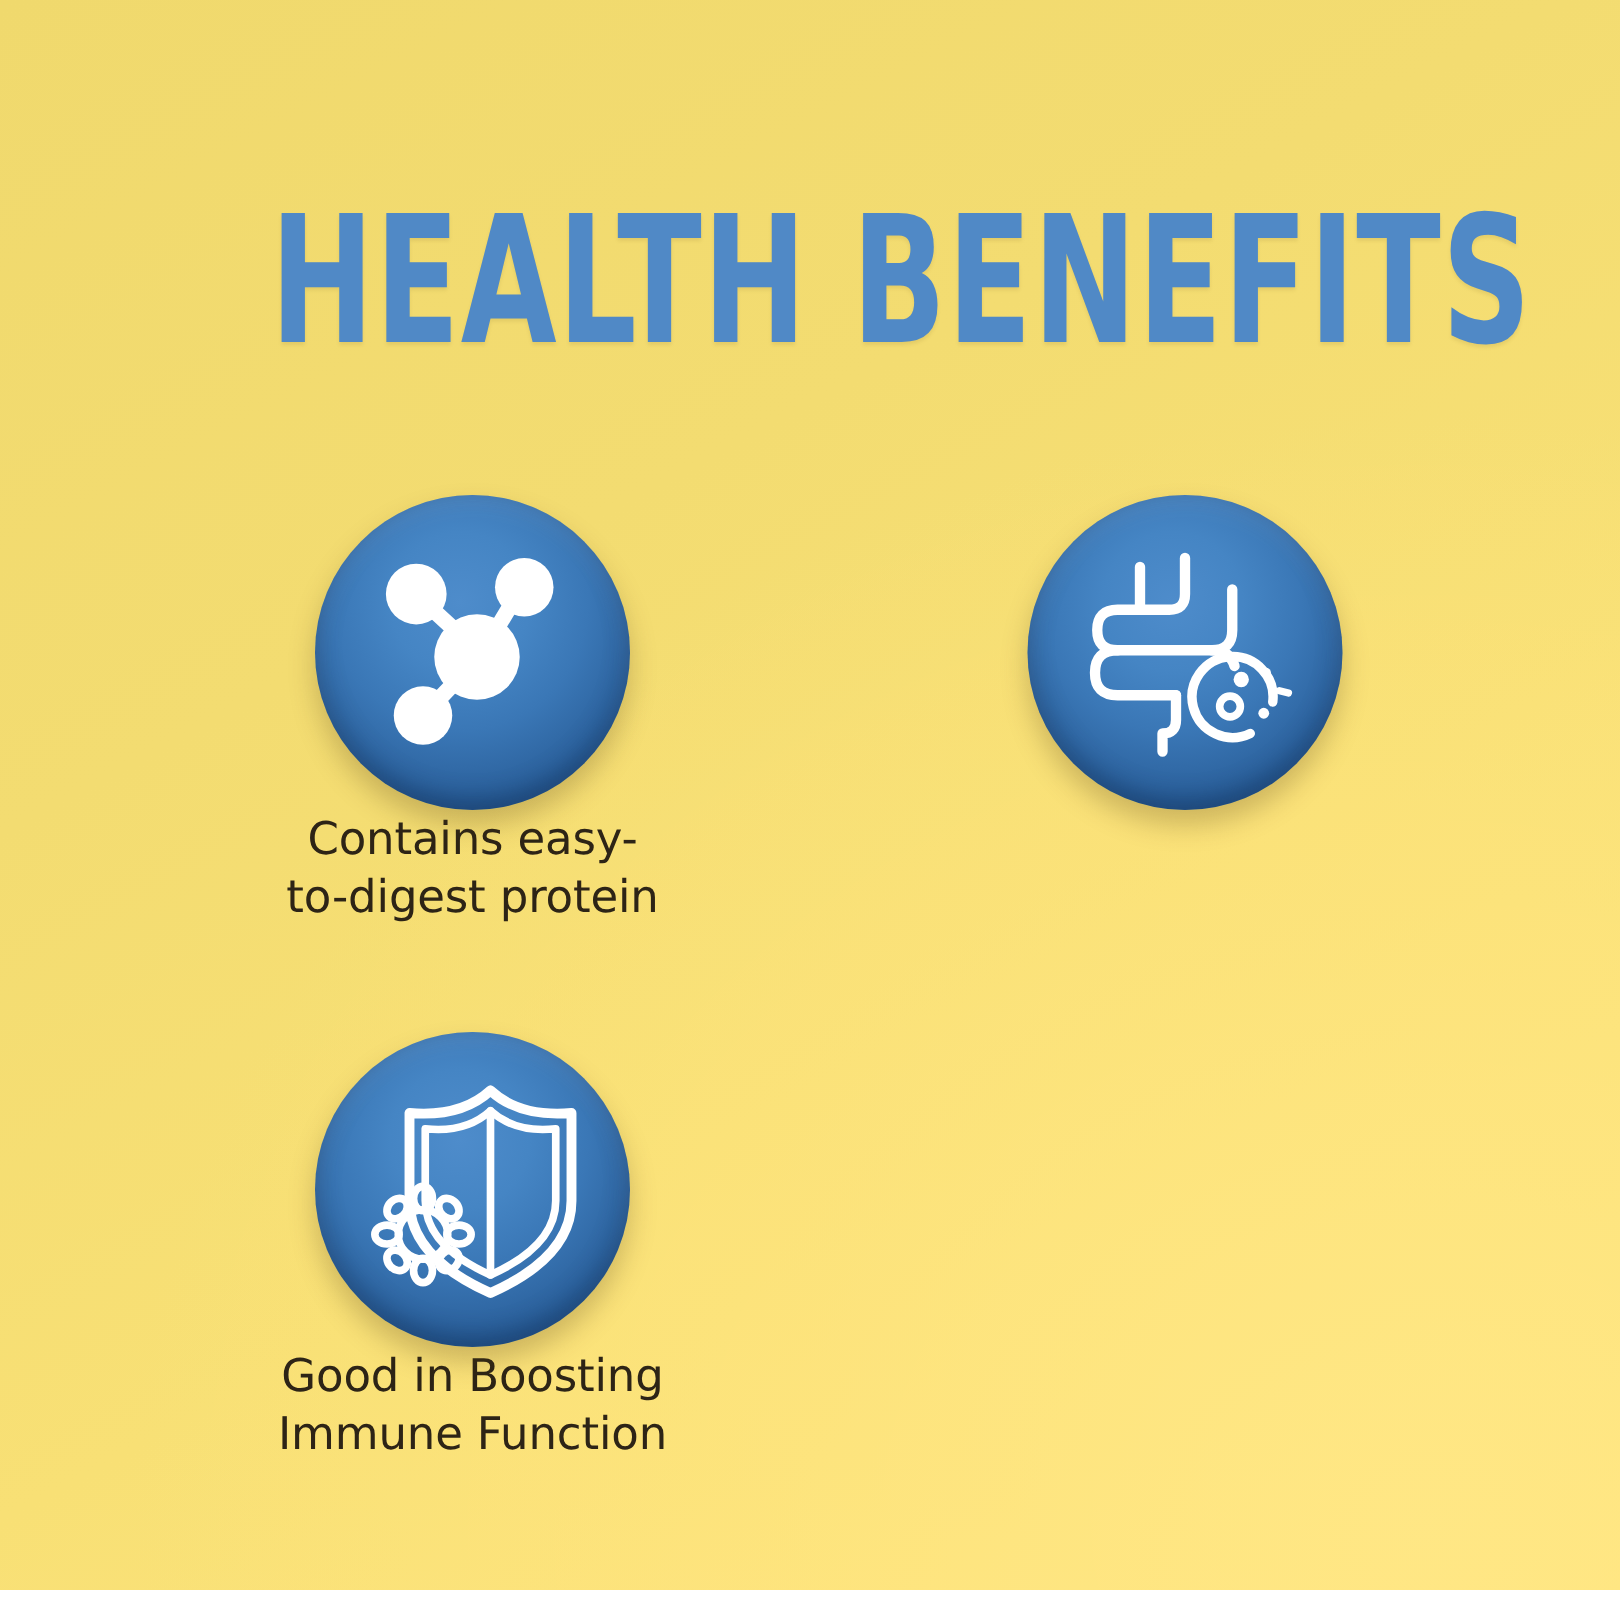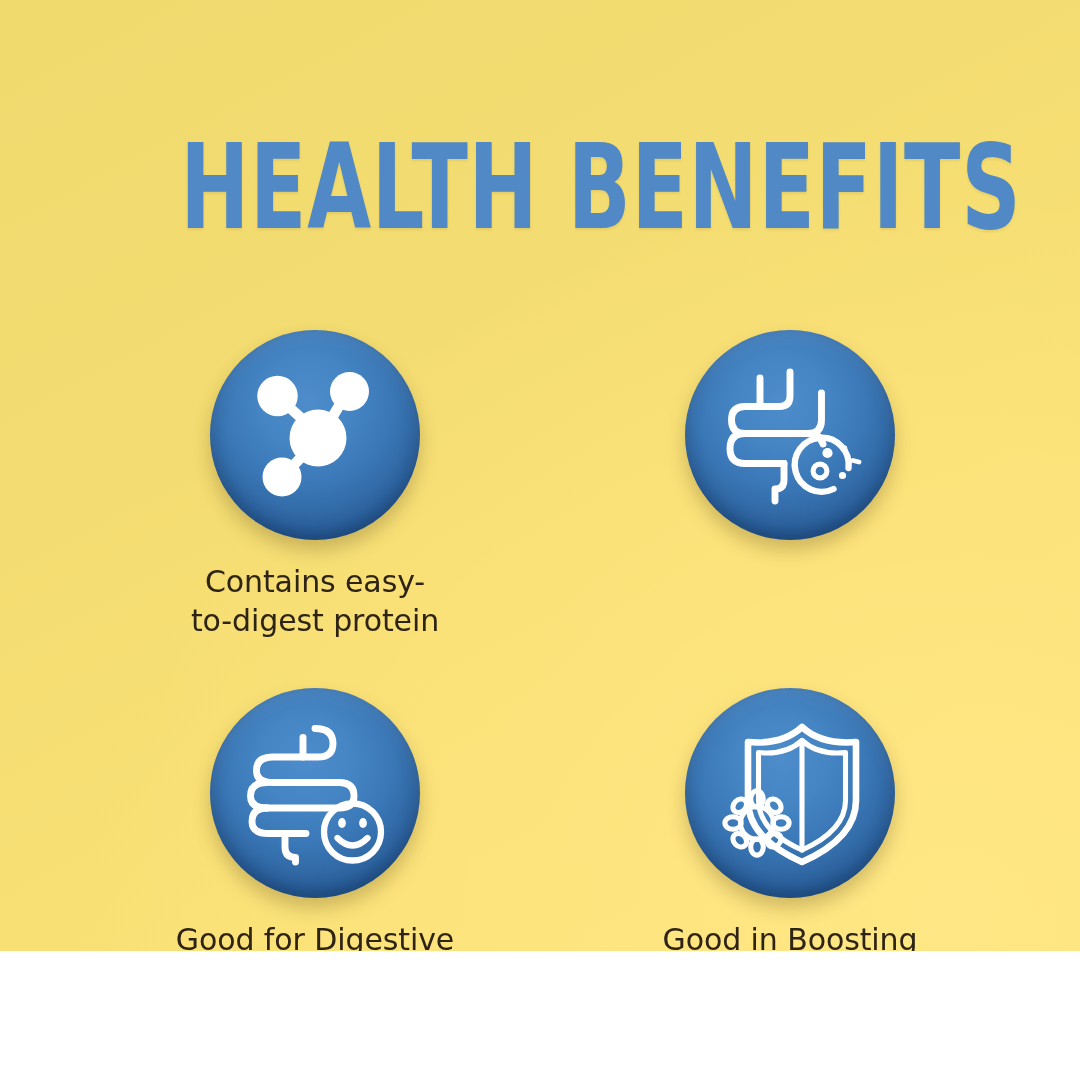--- a/index.html
+++ b/index.html
@@ -9,21 +9,21 @@
   body {
     width: 1080px;
     height: 1080px;
     overflow: hidden;
     font-family: "Liberation Sans", sans-serif;
   }
 
   #poster {
     position: relative;
     width: 1080px;
-    height: 951px;
+    height: 1060px;
     box-sizing: border-box;
     background:
       radial-gradient(ellipse 1400px 1200px at 88% 96%,
         rgba(255,231,133,0.95) 0%,
         rgba(255,229,127,0.55) 32%,
         rgba(255,228,124,0.0) 62%),
       linear-gradient(152deg, #F0D96D 0%, #F3DC71 34%, #F8E075 62%, #FFE57F 100%);
     overflow: hidden;
   }
 
@@ -90,21 +90,20 @@
     flex: none;
   }
   .badge svg {
     display: block;
     width: 150px;
     height: 150px;
     overflow: visible;
   }
 
   .caption {
-    margin-top: 22px;
     font-family: "DejaVu Sans", sans-serif;
     font-size: 30px;
     font-weight: 400;
     line-height: 1.30;
     color: #2D2416;
     text-align: center;
     white-space: pre-line;
     letter-spacing: -0.1px;
   }
 </style>
@@ -157,42 +156,20 @@
             <circle cx="75" cy="62" r="3.4" fill="#FFFFFF" stroke="none"></circle>
             <circle cx="86" cy="59" r="2.2" fill="#FFFFFF" stroke="none"></circle>
             <circle cx="70" cy="74" r="4.6" stroke-width="3.4"></circle>
             <circle cx="85" cy="77" r="2.4" fill="#FFFFFF" stroke="none"></circle>
             <path d="M92 67 L96 68" stroke-width="3.2" stroke-linecap="round"></path>
           </g>
         </svg>
       </div>
     </div>
 
-    <div class="cell">
-      <div class="badge">
-        <svg viewBox="0 0 100 100">
-          <g stroke="#FFFFFF" stroke-width="4.6" fill="none" stroke-linecap="round" stroke-linejoin="round">
-            <path d="M50 7 Q62 7 62 17 Q62 26 52 26 L22 26 Q11 26 11 35 Q11 43 22 43 L66 43 Q76 43 76 52 Q76 60 66 60 L18 60"></path>
-            <path d="M42 26 L42 13"></path>
-            <path d="M18 43 Q7 43 7 52 Q7 60 18 60"></path>
-            <path d="M18 60 Q8 60 8 69 Q8 77 19 77 L44 77"></path>
-            <path d="M30 77 L30 86 Q30 93 37 93 L37 96"></path>
-          </g>
-
-          <g stroke="#FFFFFF" fill="none" stroke-width="4.2" stroke-linecap="round">
-            <circle cx="75" cy="76" r="19"></circle>
-            <ellipse cx="68" cy="70" rx="2.6" ry="3.4" fill="#FFFFFF" stroke="none"></ellipse>
-            <ellipse cx="82" cy="70" rx="2.6" ry="3.4" fill="#FFFFFF" stroke="none"></ellipse>
-            <path d="M65 80 Q75 90 85 80"></path>
-          </g>
-        </svg>
-      </div>
-      <div class="caption">Good for Digestive
-and Intestinal Health</div>
-    </div>
 
     <div class="cell">
       <div class="badge">
         <svg viewBox="0 0 100 100">
           <g stroke="#FFFFFF" fill="none" stroke-width="4.4" stroke-linejoin="round" stroke-linecap="round">
 
             <path d="M58 6 Q45 18 22 16 L22 55 Q22 80 58 96 Q94 80 94 55 L94 16 Q71 18 58 6 Z"></path>
 
             <path d="M58 15 Q47 25 29 23 L29 55 Q29 75 58 88 Q87 75 87 55 L87 23 Q69 25 58 15 Z" stroke-width="3.4"></path>
 

